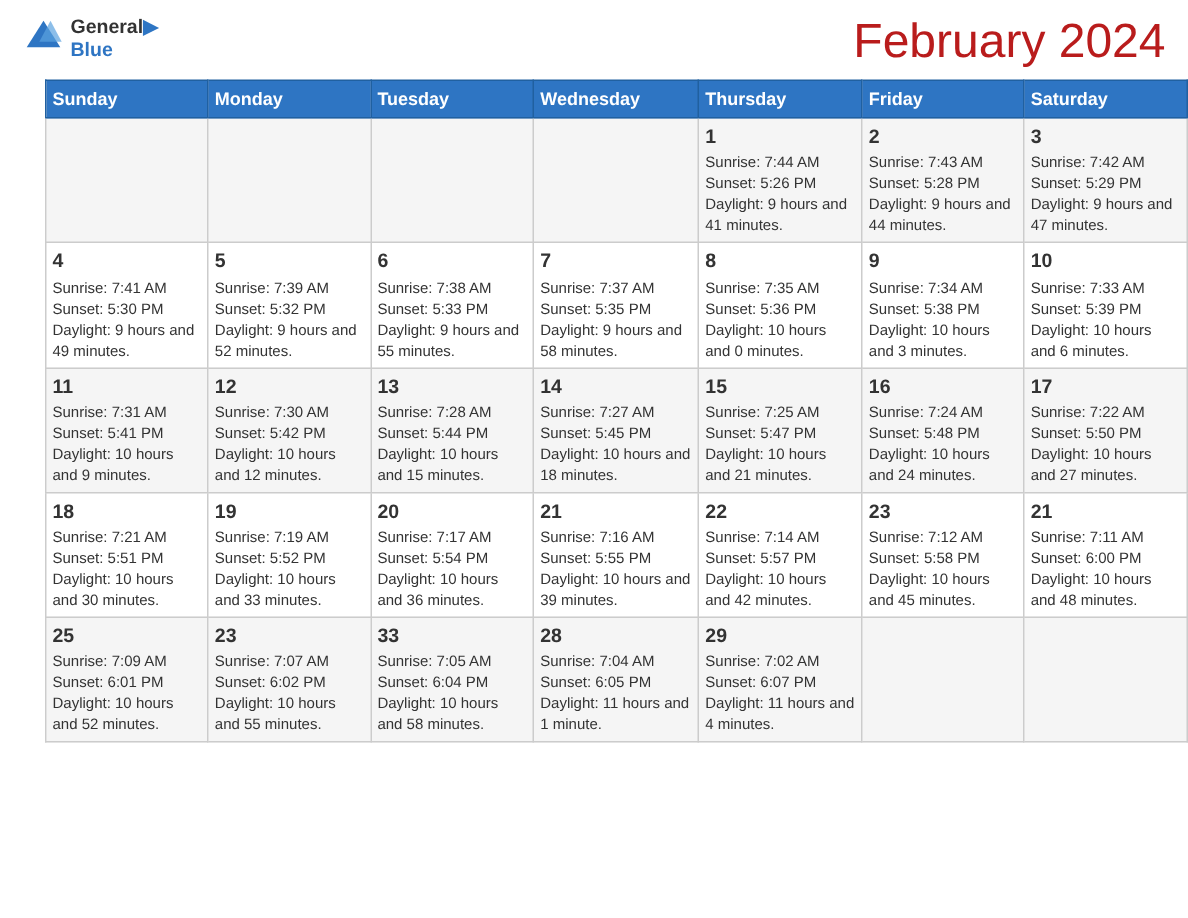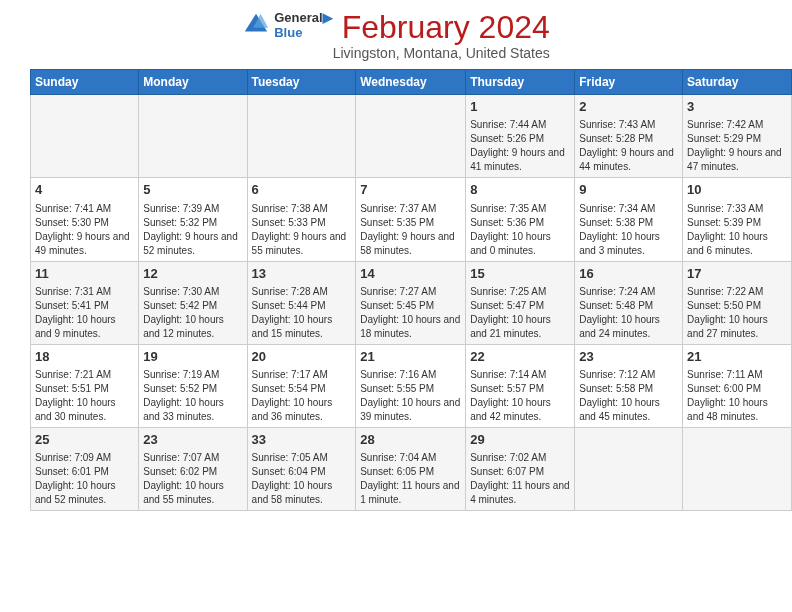--- a/index.html
+++ b/index.html
@@ -5,21 +5,21 @@
     * { box-sizing: border-box; margin: 0; padding: 0; }
     body {
       font-family: Arial, sans-serif;
       background: #fff;
       width: 792px;
       min-height: 612px;
       padding: 10px 15px;
     }
     .header-area {
       display: flex;
-      justify-content: center;
+      justify-content: space-between;
       align-items: flex-start;
       margin-bottom: 8px;
     }
     .logo {
       display: flex;
       align-items: center;
       gap: 4px;
     }
     .logo-icon {
       width: 28px;
@@ -92,21 +92,20 @@
       <polygon points="15,3 27,22 3,22" fill="#2e75c3"></polygon>
       <polygon points="20,3 28,18 12,18" fill="#5ba3e0" opacity="0.7"></polygon>
     </svg>
     <div>
       <div style="font-size:13px;font-weight:bold;color:#333;">General<span style="color:#2e75c3;">▶</span></div>
       <div style="font-size:13px;font-weight:bold;color:#2e75c3;">Blue</div>
     </div>
   </div>
   <div class="title-area">
     <div class="main-title">February 2024</div>
-    <div class="subtitle">Livingston, Montana, United States</div>
   </div>
 </div>
 
 <table>
   <thead>
     <tr>
     <th>Sunday</th>
         <th>Monday</th>
         <th>Tuesday</th>
         <th>Wednesday</th>

